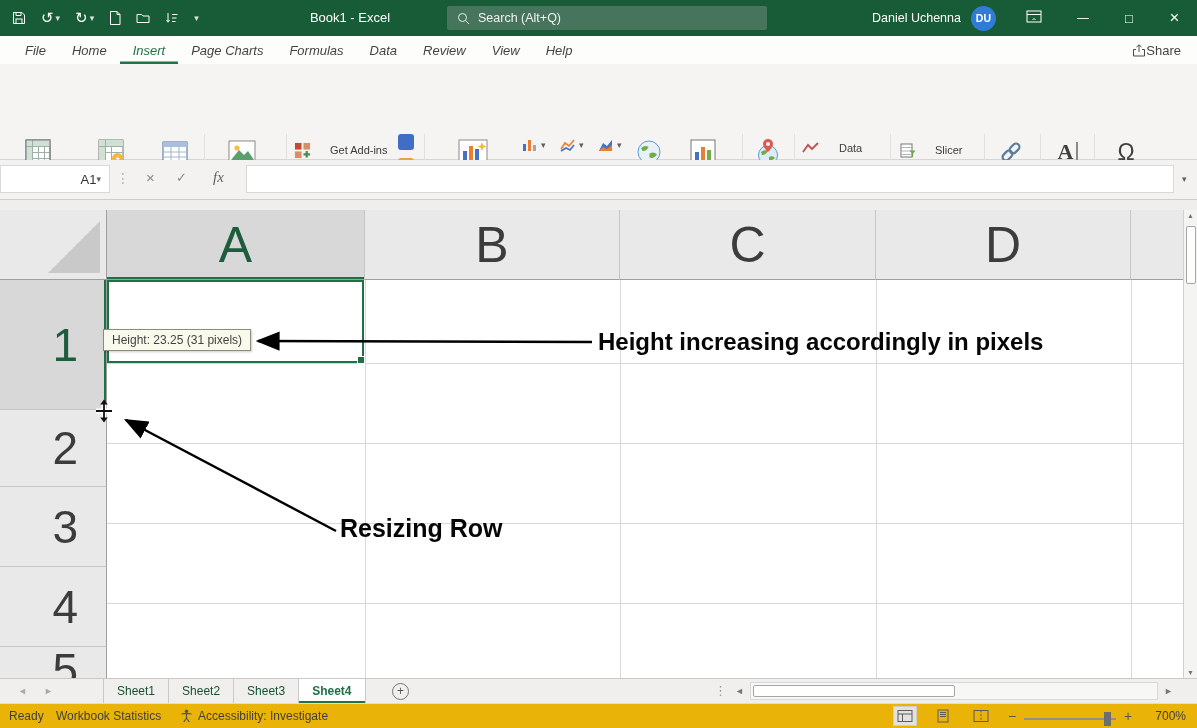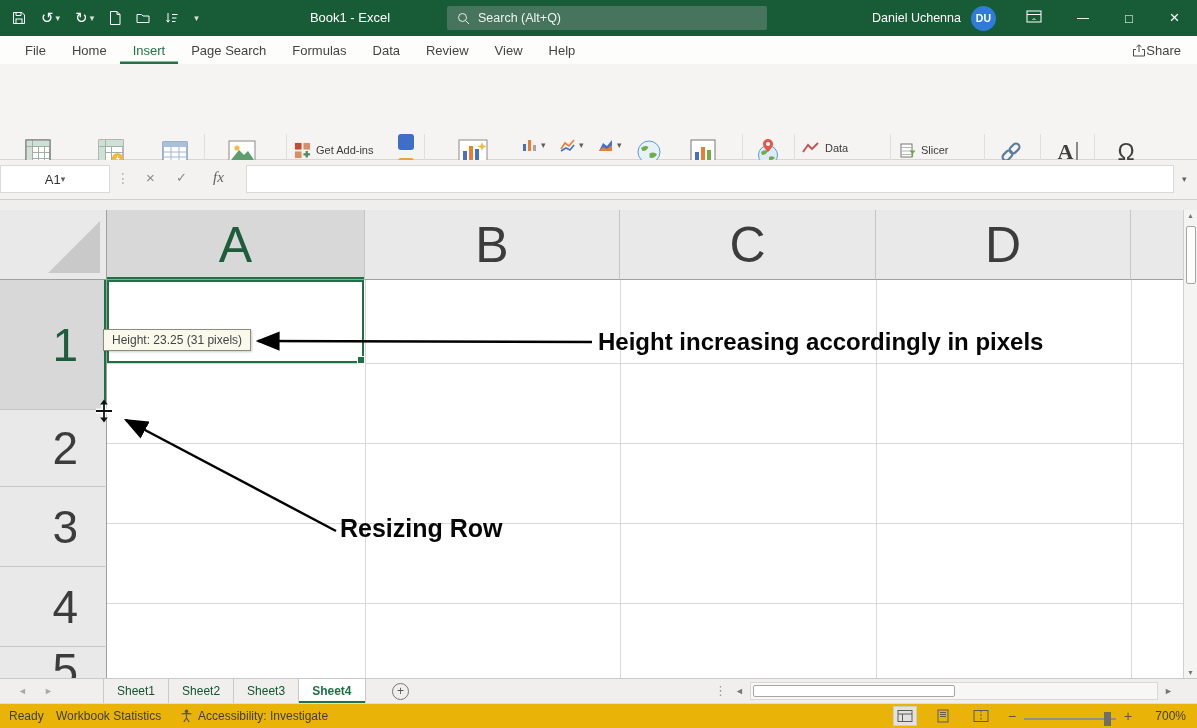--- a/index.html
+++ b/index.html
@@ -4,21 +4,21 @@
 <style>
   * { box-sizing: border-box; margin: 0; padding: 0; }
   html,body { width:1197px; height:728px; }
   body { position:relative; font-family:"Liberation Sans","DejaVu Sans",sans-serif; background:#fff; overflow:hidden; }
   .abs { position:absolute; }
   .f { display:flex; align-items:center; }
   .cv { font-size:9px; color:#5f5f5f; line-height:9px; }
   .bigbtn { position:absolute; top:68px; height:88px; display:flex; flex-direction:column; align-items:center; text-align:center; font-size:11px; color:#3b3b3b; }
   .bigbtn .ic { height:34px; display:flex; align-items:center; justify-content:center; margin-top:3px; }
   .bigbtn .lbl { line-height:13px; white-space:nowrap; }
-  .smallbtn { position:absolute; display:flex; align-items:center; gap:5px; font-size:11px; color:#3b3b3b; height:20px; white-space:nowrap; }
+  .smallbtn { position:absolute; display:flex; align-items:center; gap:19px; font-size:11px; color:#3b3b3b; height:20px; white-space:nowrap; }
   .grouplbl { position:absolute; top:147px; font-size:11px; color:#696969; text-align:center; }
   .gdiv { position:absolute; top:70px; height:82px; width:1px; background:#e2e0de; }
   .tab { padding:0 13px; line-height:27px; font-size:13px; color:#444; }
   .tab.active { color:#217346; box-shadow:inset 0 -2.5px 0 #217346; }
   .colhdr { position:absolute; top:210px; height:70px; display:flex; align-items:center; justify-content:center; font-size:50px; color:#3c3c3c; background:#e9e9e9; border-right:1px solid #c6c6c6; border-bottom:1px solid #9f9f9f; }
   .rowhdr { position:absolute; left:0; width:107px; background:#e9e9e9; border-right:1px solid #9f9f9f; border-bottom:1px solid #c6c6c6; display:flex; align-items:center; justify-content:flex-end; padding-right:28px; font-size:46px; color:#3c3c3c; overflow:hidden; }
   .sel { background:#d8d8d8 !important; color:#1d5c3d !important; }
   .gl { position:absolute; background:#d9d9d9; }
   .stab { padding:0 13px; line-height:24px; font-size:12px; color:#14532d; border-right:1px solid #c9c9c9; }
   .stab.active { background:#fff; color:#1E7145; font-weight:bold; box-shadow:inset 0 -2px 0 #217346; }
@@ -94,25 +94,25 @@
         <path d="M6.5 10 L8 8.5 L9.5 10"></path>
       </svg>
     </span>
 
   <div class="abs winbtn" style="left:1060px;top:0;width:46px;font-size:12px;">—</div>
   <div class="abs winbtn" style="left:1106px;top:0;width:46px;font-size:13px;">□</div>
   <div class="abs winbtn" style="left:1152px;top:0;width:45px;font-size:17px;">×</div>
 </div>
 
 <div class="abs" style="left:0;top:36px;width:1197px;height:28px;background:#fdfdfc;">
-  <div class="abs f" style="left:12px;top:0;height:28px;">
+  <div class="abs f" style="left:12px;top:0;height:28px;font-style:italic;">
     <span class="tab">File</span>
     <span class="tab">Home</span>
     <span class="tab active">Insert</span>
-    <span class="tab">Page Search</span>
+    <span class="tab">Page Charts</span>
     <span class="tab">Formulas</span>
     <span class="tab">Data</span>
     <span class="tab">Review</span>
     <span class="tab">View</span>
     <span class="tab">Help</span>
   </div>
   <div class="abs f" style="right:16px;top:0;height:28px;font-size:13px;color:#444;">
     <span class="f">
         <svg width="14" height="13" viewBox="0 0 14 13" fill="none" stroke="#4a4a4a">
           <path d="M7 8 V1"></path>
@@ -439,21 +439,21 @@
         <span style="font-size:23px;color:#3f3f3f;line-height:26px;">Ω</span>
       </span>
     <span class="lbl">Symbols</span>
     <span class="cv">▾</span>
   </div>
 
   <span class="abs" style="left:1168px;top:142px;width:20px;text-align:center;font-size:11px;color:#555;">∧</span>
 </div>
 
 <div class="abs" style="left:0;top:160px;width:1197px;height:40px;background:#f3f2f1;border-bottom:1px solid #cfcecd;">
-  <div class="abs f" style="left:0;top:5px;width:110px;height:28px;background:#fff;border:1px solid #d9d9d9;padding:0 8px;font-size:13px;color:#333;justify-content:center;">
+  <div class="abs f" style="left:0;top:5px;width:110px;height:28px;background:#fff;border:1px solid #d9d9d9;padding:0 8px;font-size:13px;color:#333;justify-content:flex-end;">
     <span>A1</span>
     <span class="cv">▾</span>
   </div>
   <span class="abs" style="left:116px;top:10px;font-size:14px;color:#b0b0b0;">⋮</span>
   <span class="abs" style="left:146px;top:9px;font-size:15px;color:#8a8a8a;">×</span>
   <span class="abs" style="left:176px;top:10px;font-size:13px;color:#8a8a8a;">✓</span>
   <span class="abs" style="left:213px;top:9px;font-family:'Liberation Serif','DejaVu Serif',serif;font-style:italic;font-size:15px;color:#5f5f5f;">fx</span>
   <div class="abs" style="left:246px;top:5px;width:928px;height:28px;background:#fff;border:1px solid #d9d9d9;"></div>
   <span class="abs cv" style="left:1182px;top:15px;">▾</span>
 </div>

